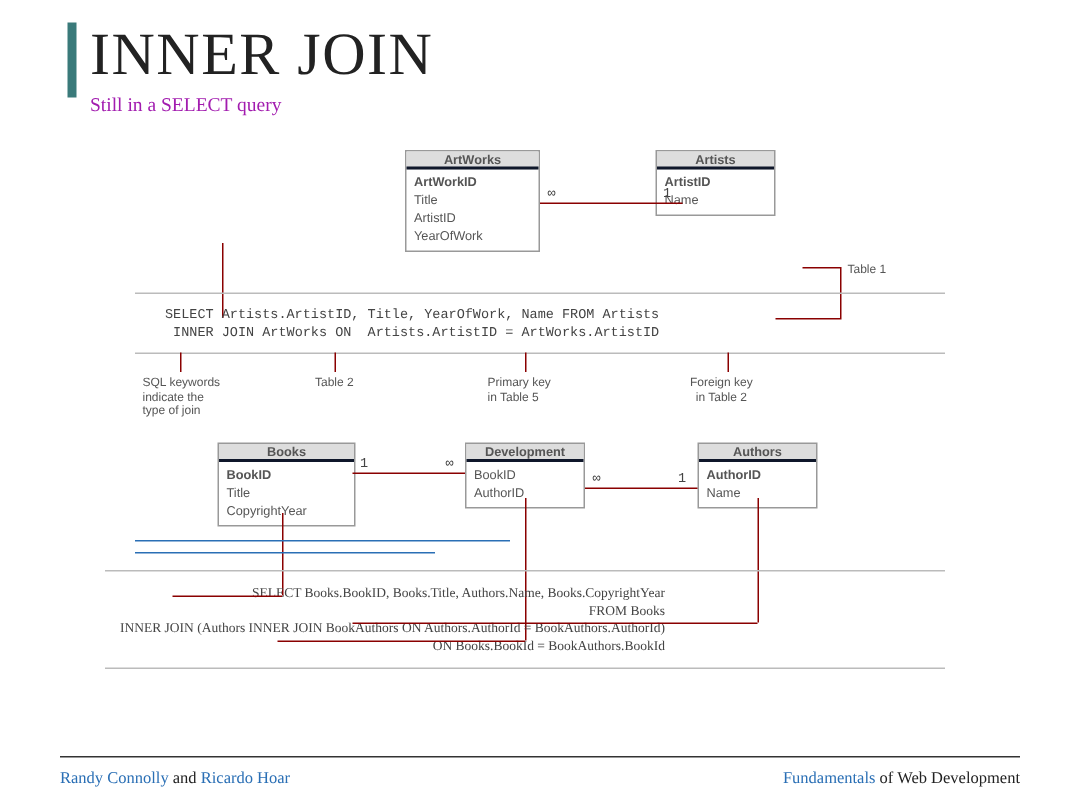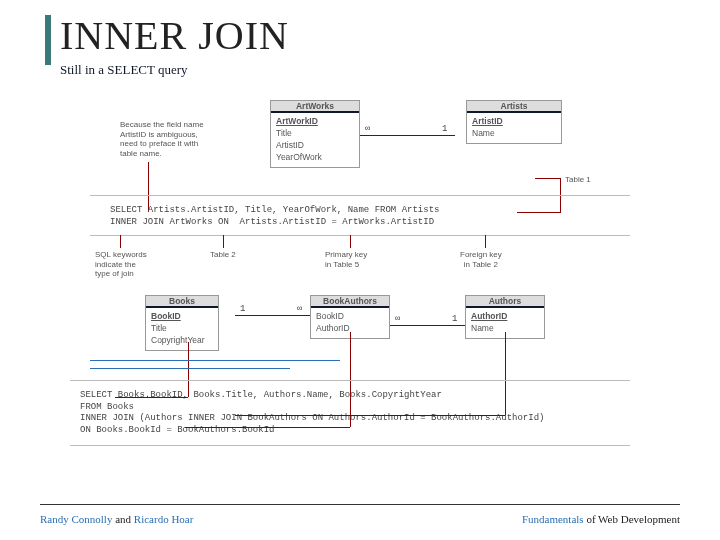--- a/index.html
+++ b/index.html
@@ -26,21 +26,21 @@
     font-size: 40px;
     font-weight: normal;
     letter-spacing: 1px;
     color: #222;
   }
   .subtitle {
     position: absolute;
     left: 60px;
     top: 62px;
     font-size: 13px;
-    color: #0f172a;
+    color: #a21caf;
   }
   .diagram {
     position: absolute;
     left: 60px;
     top: 100px;
     width: 600px;
     height: 390px;
   }
   .tbl {
     position: absolute;
@@ -54,28 +54,29 @@
     background: #ddd;
     padding: 0 5px;
     border-bottom: 2px solid #0f172a;
     text-align: center;
     font-weight: bold;
   }
   .tbl-body {
     padding: 3px 5px;
     line-height: 1.4;
   }
-  .tbl-body .pk { font-weight: bold; text-decoration: underline; }
+  .tbl-body .pk { font-weight: bold; }
   .sql {
     position: absolute;
     font-family: 'Courier New', monospace;
     font-size: 9px;
     color: #444;
     white-space: pre;
     line-height: 1.3;
+    text-align: right;
   }
   .ann {
     position: absolute;
     font-family: Verdana, Arial, sans-serif;
     font-size: 8px;
     color: #555;
     line-height: 1.2;
   }
   .card {
     font-family: 'Courier New', monospace;
@@ -135,36 +136,32 @@
   <div class="tbl" style="left:210px; top:0; width:90px;">
     <div class="tbl-head">ArtWorks</div>
     <div class="tbl-body">
       <div class="pk">ArtWorkID</div>
       <div>Title</div>
       <div>ArtistID</div>
       <div>YearOfWork</div>
     </div>
   </div>
 
-  <div class="tbl" style="left:406px; top:0; width:96px;">
+  <div class="tbl" style="left:377px; top:0; width:80px;">
     <div class="tbl-head">Artists</div>
     <div class="tbl-body">
       <div class="pk">ArtistID</div>
       <div>Name</div>
     </div>
   </div>
 
   <div class="conn conn-h" style="left:300px; top:35px; width:95px;"></div>
   <div class="ann card" style="left:305px; top:24px;">∞</div>
   <div class="ann card" style="left:382px; top:24px;">1</div>
 
-  <div class="ann" style="left:60px; top:20px; white-space:pre;">Because the field name
-ArtistID is ambiguous,
-need to preface it with
-table name.</div>
   <div class="conn conn-h" style="left:88px; top:62px; width:1px; height:50px;"></div>
 
   <div class="ann" style="left:505px; top:75px;">Table 1</div>
   <div class="conn conn-v" style="left:500px; top:78px; height:34px;"></div>
   <div class="conn conn-h" style="left:475px; top:78px; width:25px;"></div>
   <div class="conn conn-h" style="left:457px; top:112px; width:44px;"></div>
 
   <div class="grey-line" style="left:30px; top:95px; width:540px;"></div>
 
   <div class="sql" style="left:50px; top:105px;">SELECT Artists.ArtistID, Title, YearOfWork, Name FROM Artists
@@ -179,31 +176,31 @@
 
   <div class="ann" style="left:35px; top:150px; white-space:pre;">SQL keywords
 indicate the
 type of join</div>
   <div class="ann" style="left:150px; top:150px;">Table 2</div>
   <div class="ann" style="left:265px; top:150px; white-space:pre;">Primary key
 in Table 5</div>
   <div class="ann" style="left:400px; top:150px; white-space:pre;text-align:center;">Foreign key
 in Table 2</div>
 
-  <div class="tbl" style="left:85px; top:195px; width:74px;">
+  <div class="tbl" style="left:85px; top:195px; width:92px;">
     <div class="tbl-head">Books</div>
     <div class="tbl-body">
       <div class="pk">BookID</div>
       <div>Title</div>
       <div>CopyrightYear</div>
     </div>
   </div>
 
   <div class="tbl" style="left:250px; top:195px; width:80px;">
-    <div class="tbl-head">BookAuthors</div>
+    <div class="tbl-head">Development</div>
     <div class="tbl-body">
       <div>BookID</div>
       <div>AuthorID</div>
     </div>
   </div>
 
   <div class="tbl" style="left:405px; top:195px; width:80px;">
     <div class="tbl-head">Authors</div>
     <div class="tbl-body">
       <div class="pk">AuthorID</div>
@@ -220,21 +217,21 @@
   <div class="ann card" style="left:392px; top:214px;">1</div>
 
   <div class="conn conn-v" style="left:128px; top:242px; height:55px;"></div>
   <div class="conn conn-v" style="left:290px; top:232px; height:95px;"></div>
   <div class="conn conn-v" style="left:445px; top:232px; height:83px;"></div>
 
   <div class="blue-line" style="left:30px; top:260px; width:250px;"></div>
   <div class="blue-line" style="left:30px; top:268px; width:200px;"></div>
   <div class="grey-line" style="left:10px; top:280px; width:560px;"></div>
 
-  <div class="sql" style="left:20px; top:290px;">SELECT Books.BookID, Books.Title, Authors.Name, Books.CopyrightYear
+  <div class="sql" style="left:20px; top:290px;font-family:Liberation Serif, serif;">SELECT Books.BookID, Books.Title, Authors.Name, Books.CopyrightYear
 FROM Books
 INNER JOIN (Authors INNER JOIN BookAuthors ON Authors.AuthorId = BookAuthors.AuthorId)
 ON Books.BookId = BookAuthors.BookId</div>
 
   <div class="grey-line" style="left:10px; top:345px; width:560px;"></div>
 
   <div class="conn conn-h" style="left:55px; top:297px; width:73px;"></div>
   <div class="conn conn-h" style="left:175px; top:315px; width:270px;"></div>
   <div class="conn conn-h" style="left:125px; top:327px; width:165px;"></div>
 

